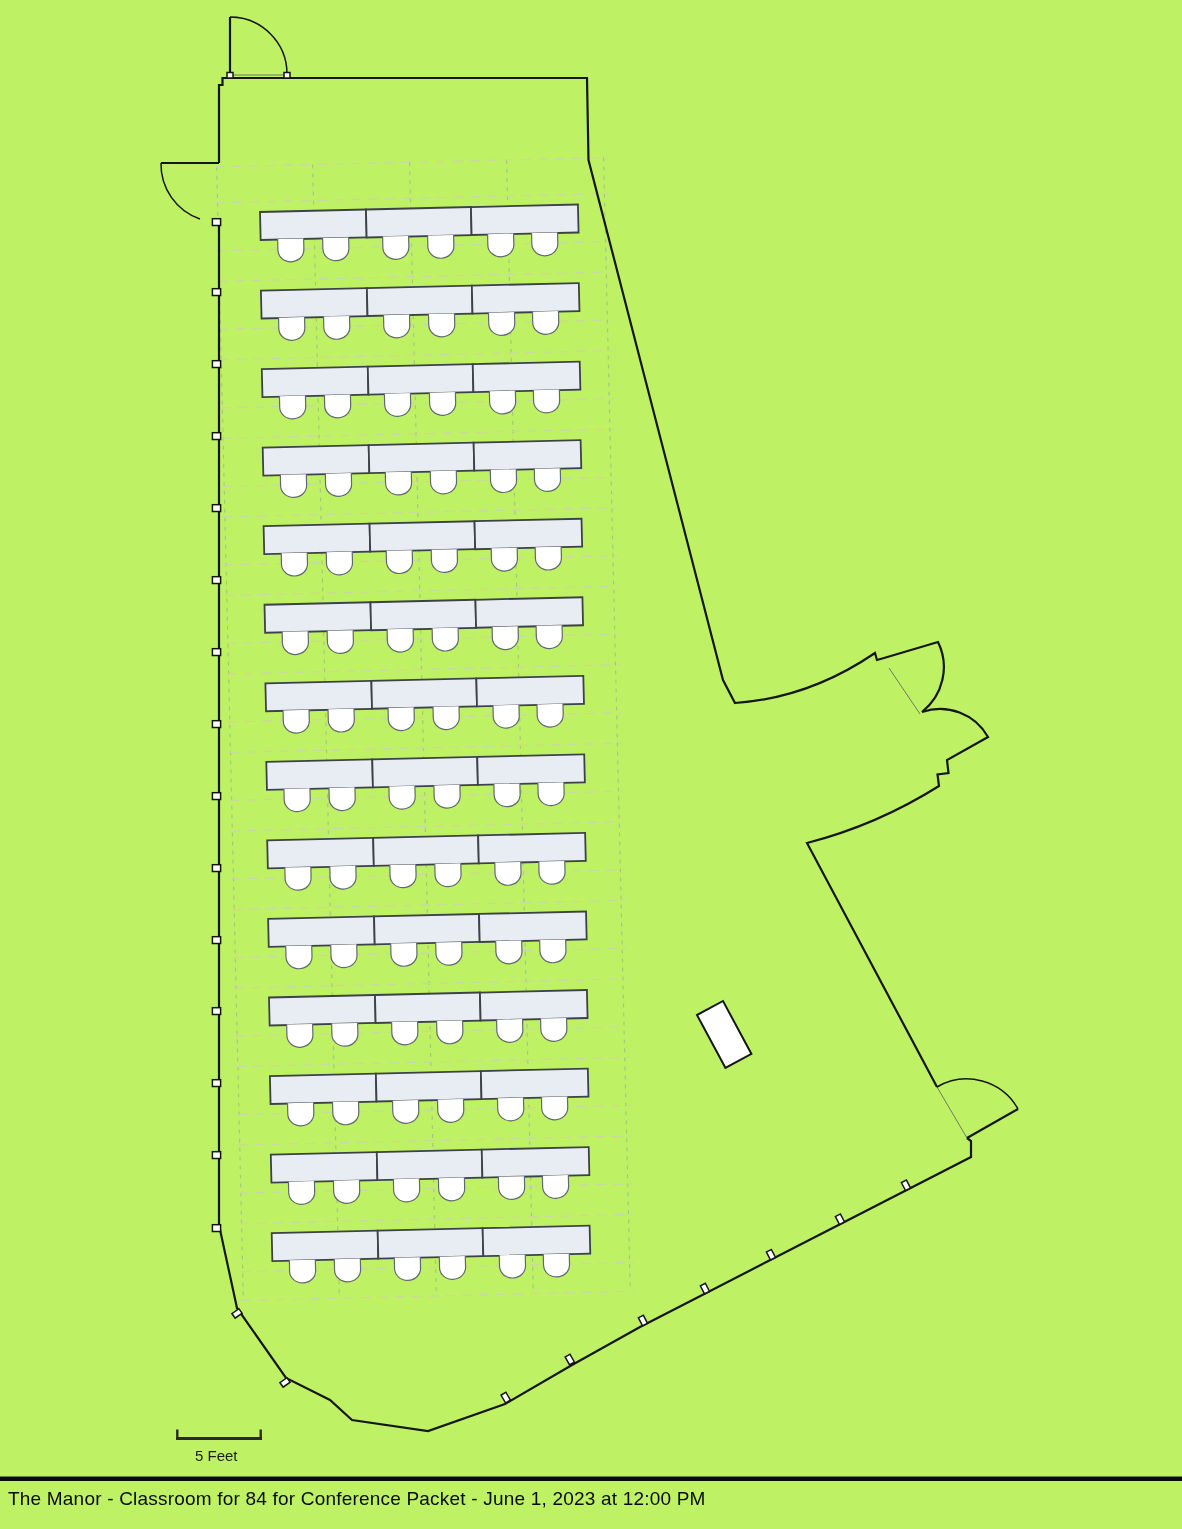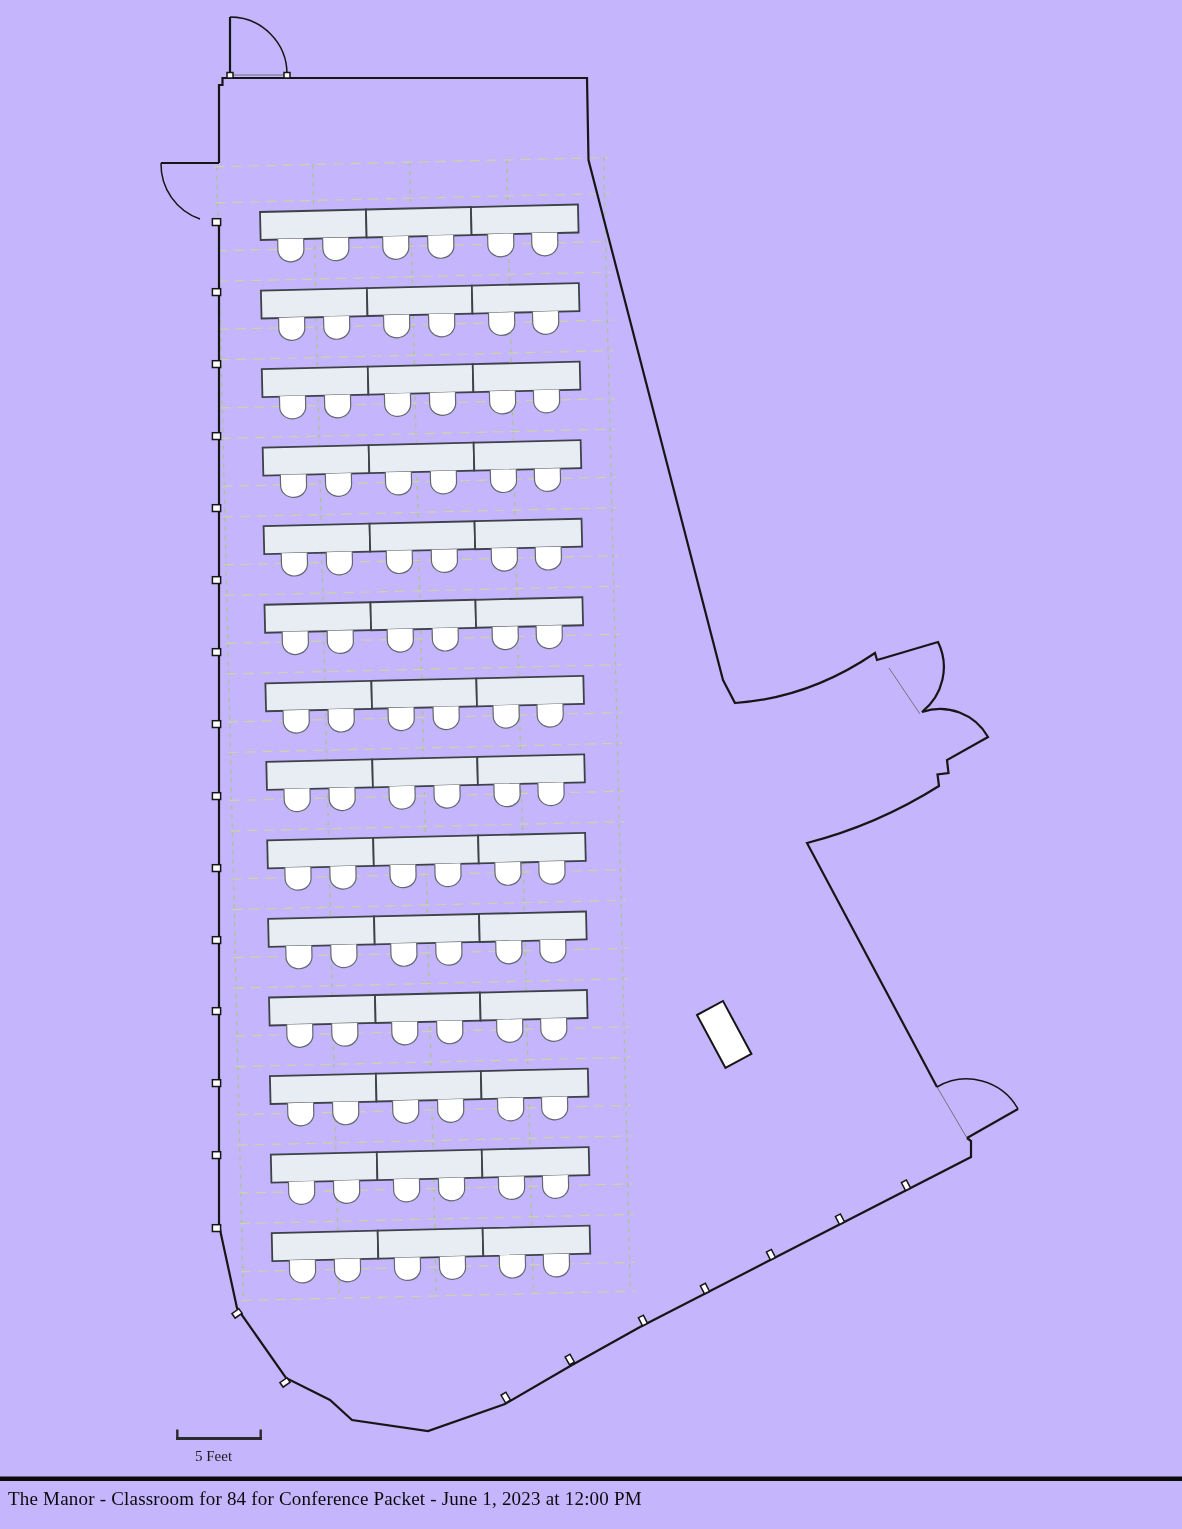--- a/index.html
+++ b/index.html
@@ -1,20 +1,20 @@
 <!DOCTYPE html>
 <html><head>
 <meta charset="utf-8">
 <style>
   html,body{margin:0;padding:0;background:#ffffff;}
   .page{
     position:relative;
     width:1182px;height:1529px;
-    background:#c4b5fd;
-    font-family:Liberation Serif, serif;
+    background:#bef264;
+    font-family:Liberation Sans, sans-serif;
     overflow:hidden;
   }
   svg{display:block;}
   .wall{fill:none;stroke:#161616;stroke-width:2.2;stroke-linejoin:miter;}
   .thinline{fill:none;stroke:#6a6a6a;stroke-width:0.9;}
   .doorleaf{fill:none;stroke:#161616;stroke-width:2.2;}
   .doorarc{fill:none;stroke:#161616;stroke-width:1.5;}
   .tick{fill:#ffffff;stroke:#161616;stroke-width:1.5;}
   .podium{fill:#ffffff;stroke:#161616;stroke-width:2;}
   .scalebar{stroke:#2a2a2a;stroke-width:3;}

